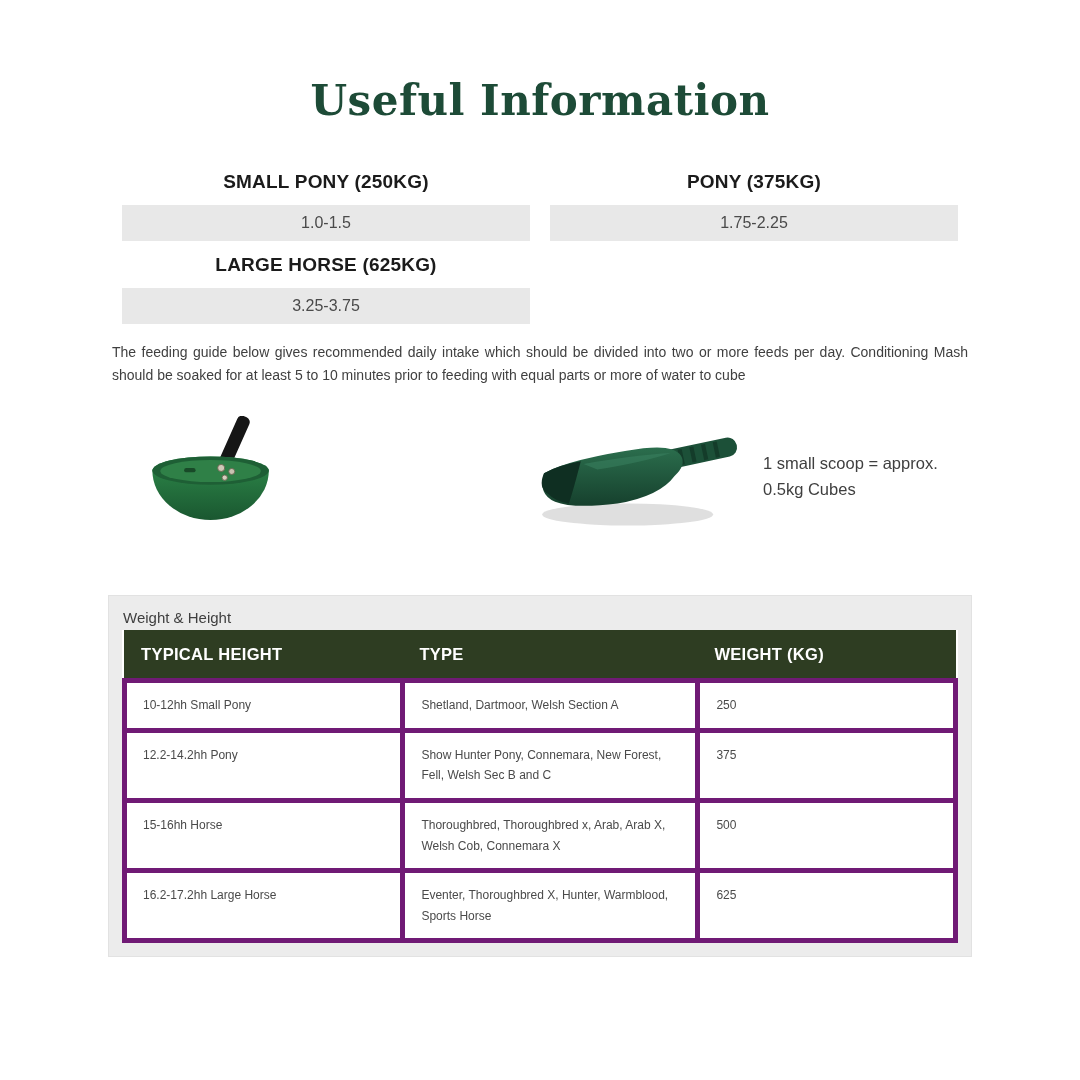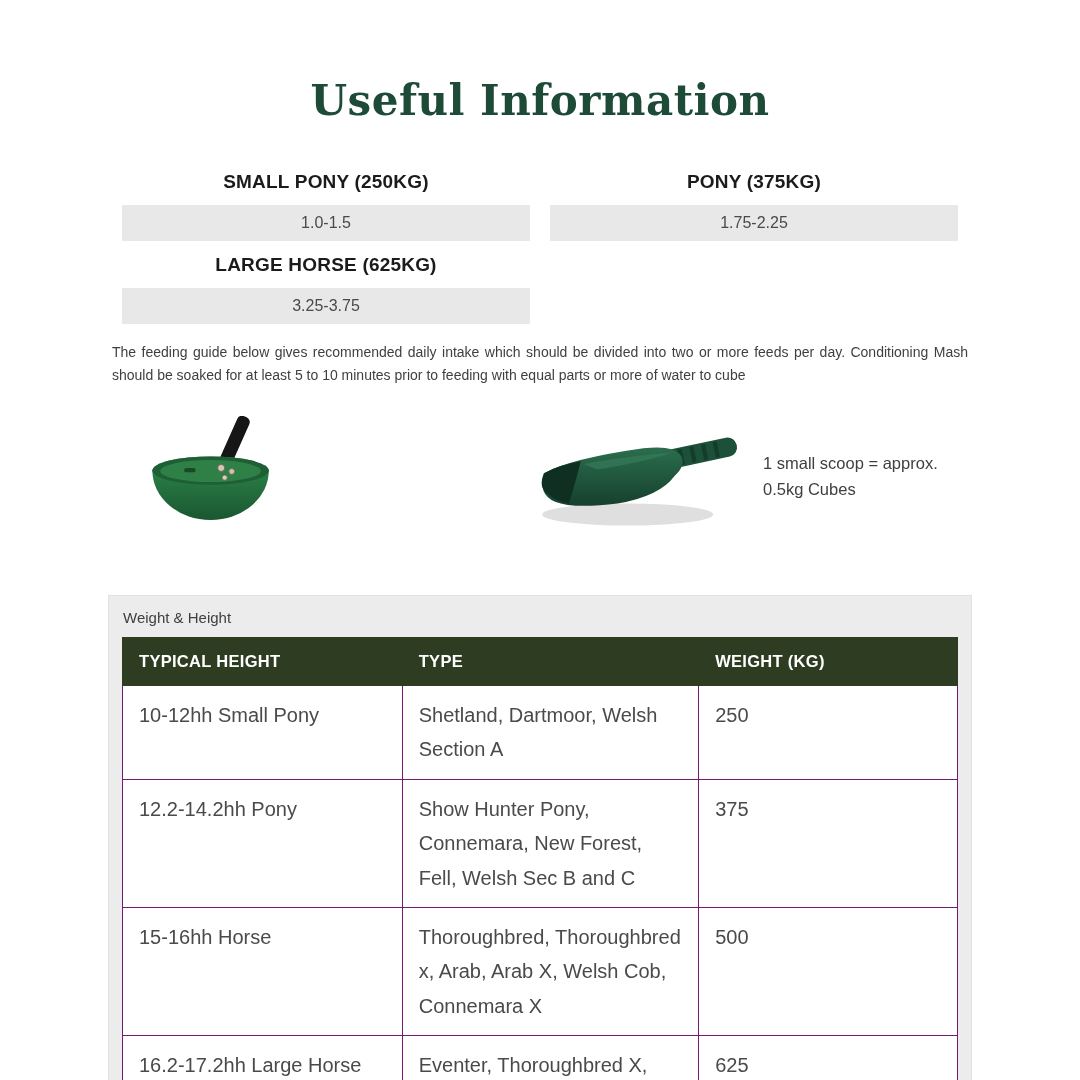--- a/index.html
+++ b/index.html
@@ -89,21 +89,21 @@
     top: 595px;
     left: 108px;
     width: 864px;
     background: #ececec;
     border: 1px solid #e2e2e2;
     padding: 11px 13px 13px 13px;
   }
   .wh-label {
     font-size: 15px;
     color: #3f3f3f;
-    padding: 2px 0 11px 1px;
+    padding: 2px 0 4px 1px;
     cursor: pointer;
   }
   .wh-table {
     width: 836px;
     border-collapse: collapse;
     background: #ffffff;
     border: 1px solid #c6c6c6;
   }
   .wh-table thead th {
     background: #2e3d22;
@@ -112,25 +112,25 @@
     font-size: 16.5px;
     letter-spacing: 0.3px;
     text-align: left;
     padding: 14px 16px;
     border: 1px solid #2e3d22;
   }
   .wh-table thead th.col-height { width: 33.5%; }
   .wh-table thead th.col-type   { width: 35.5%; }
   .wh-table thead th.col-weight { width: 31%;   }
   .wh-table tbody td {
-    font-size: 20px;
+    font-size: 12px;
     color: #4a4a4a;
     line-height: 1.72;
     padding: 12px 16px;
-    border: 1px solid #701a75;
+    border: 5px solid #701a75;
     vertical-align: top;
     background: #ffffff;
   }
 </style>
 </head>
 <body>
 
 <div class="page">
 
   <h1 class="page-title">Useful Information</h1>

